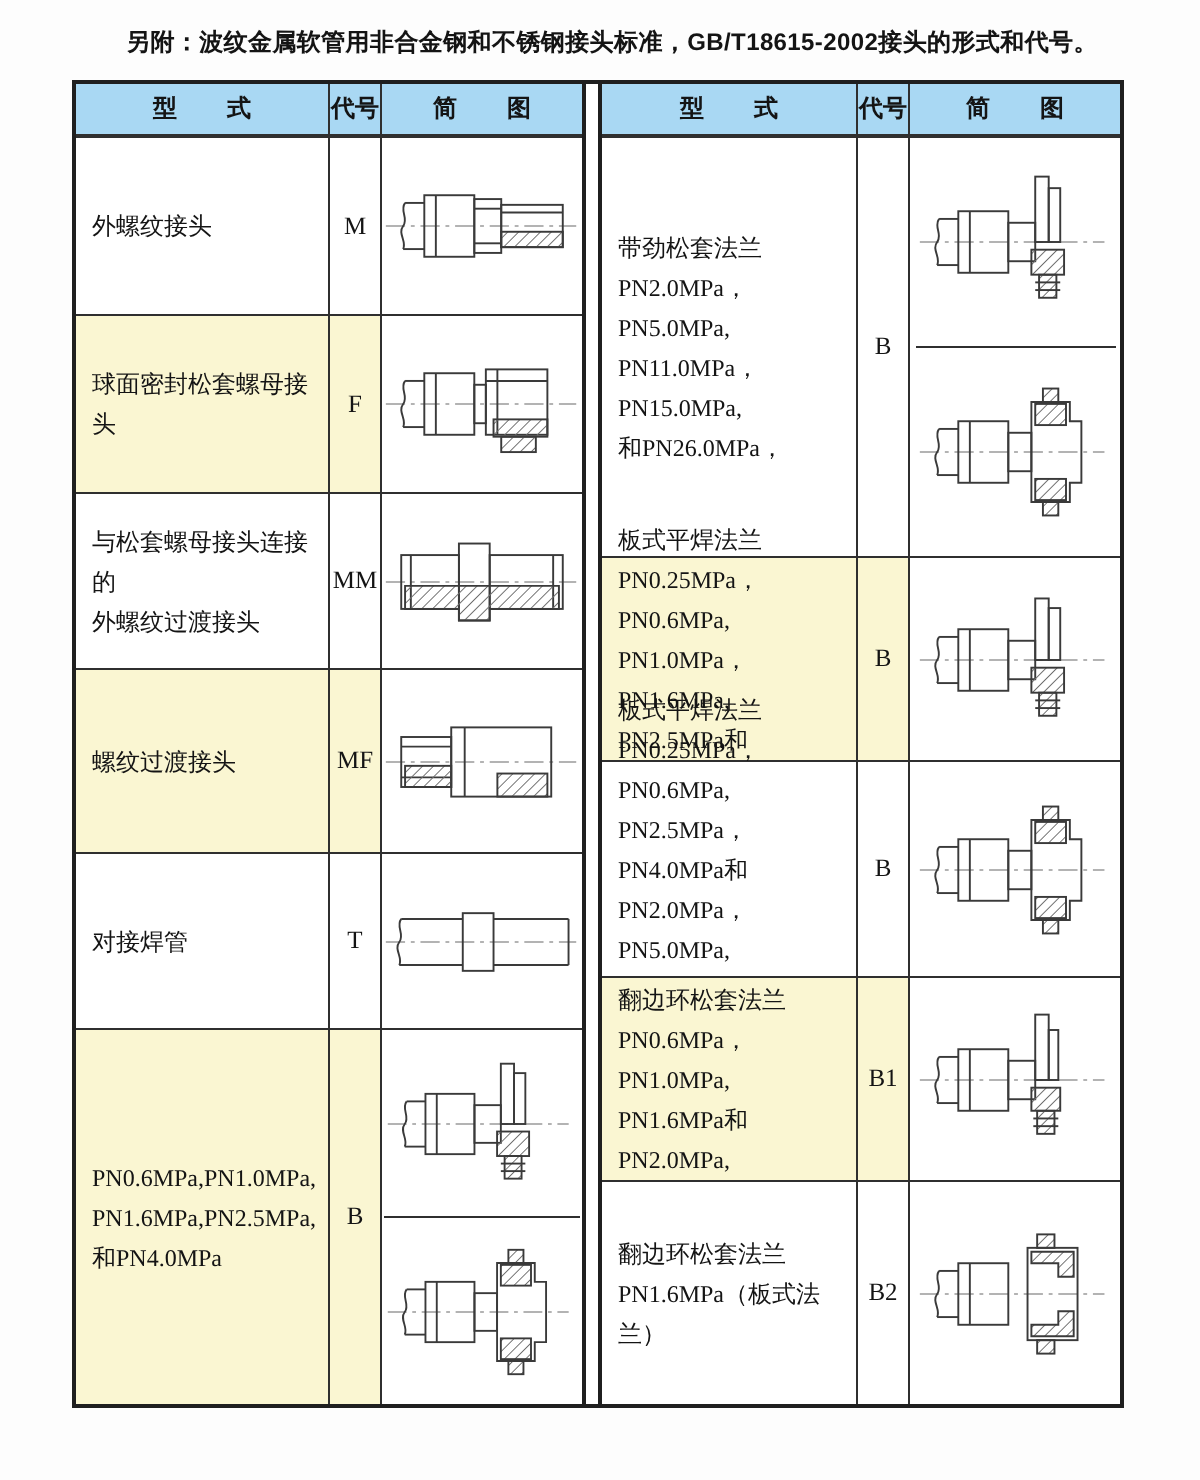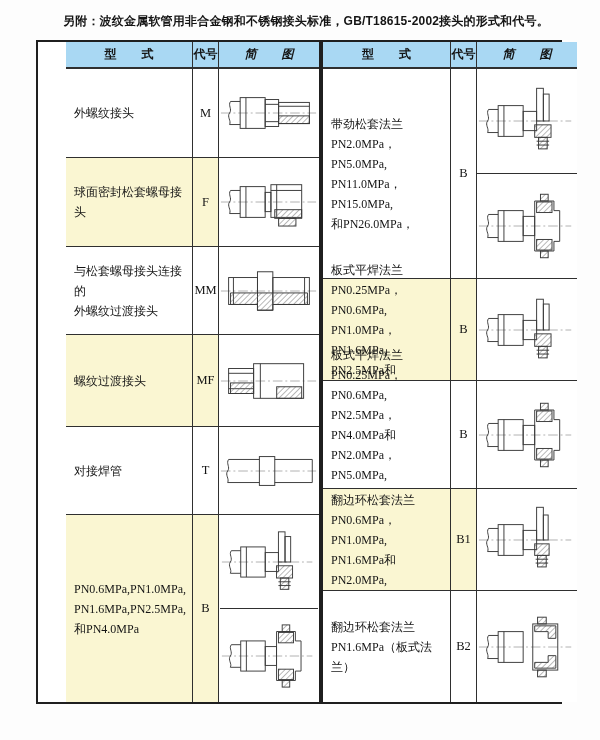--- a/index.html
+++ b/index.html
@@ -1,31 +1,31 @@
 <!DOCTYPE html>
 <html><head>
 <meta charset="utf-8">
 <style>
   html,body{margin:0;padding:0;background:#fdfdfd;}
   .page{position:relative;width:600px;height:740px;background:#fdfdfd;overflow:hidden;
         font-family:"Liberation Serif","DejaVu Serif",serif;color:#141414;}
   .title{position:absolute;left:39px;top:13px;font-family:"Liberation Sans","DejaVu Sans",sans-serif;
          font-weight:bold;font-size:12px;white-space:nowrap;letter-spacing:0.2px;margin-left:24px;}
   .tbl{position:absolute;left:36px;top:40px;width:526px;height:664px;
-       border:2px solid #1f1f1f;box-sizing:border-box;display:flex;background:#fff;padding-left:28px;}
+       border:2px solid #1f1f1f;box-sizing:border-box;display:flex;background:#fff;}
   .half{display:grid;box-sizing:border-box;}
   .half-left{width:255px;border-right:2px solid #1f1f1f;
              grid-template-columns:127px 26px 1fr;
              grid-template-rows:27px 89px 89px 88px 92px 88px 1fr;}
   .mid-gap{width:6px;background:#fff;}
   .half-right{flex:1;border-left:2px solid #1f1f1f;
               grid-template-columns:128px 26px 1fr;
               grid-template-rows:27px 210px 102px 108px 102px 1fr;}
   .c{box-sizing:border-box;border-right:1px solid #2f2f2f;border-bottom:1px solid #2f2f2f;background:#fff;}
-  .br0{border-right:none;font-style:italic;}
+  .br0{border-right:none;}
   .bb0{border-bottom:none;}
   .hd{background:#a9d8f3;display:flex;align-items:center;justify-content:center;
       font-weight:bold;font-size:12px;border-bottom-width:2px;}
   .sp{word-spacing:22px;}
   .hl{background:#faf6d2;}
   .tc{display:flex;flex-direction:column;justify-content:center;
       padding:4px 4px 4px 8px;font-size:12px;line-height:20px;}
   .cc{display:flex;align-items:center;justify-content:center;font-size:12.5px;}
   .dg{display:flex;align-items:center;justify-content:center;}
   .dg2{display:flex;flex-direction:column;padding:0;}

